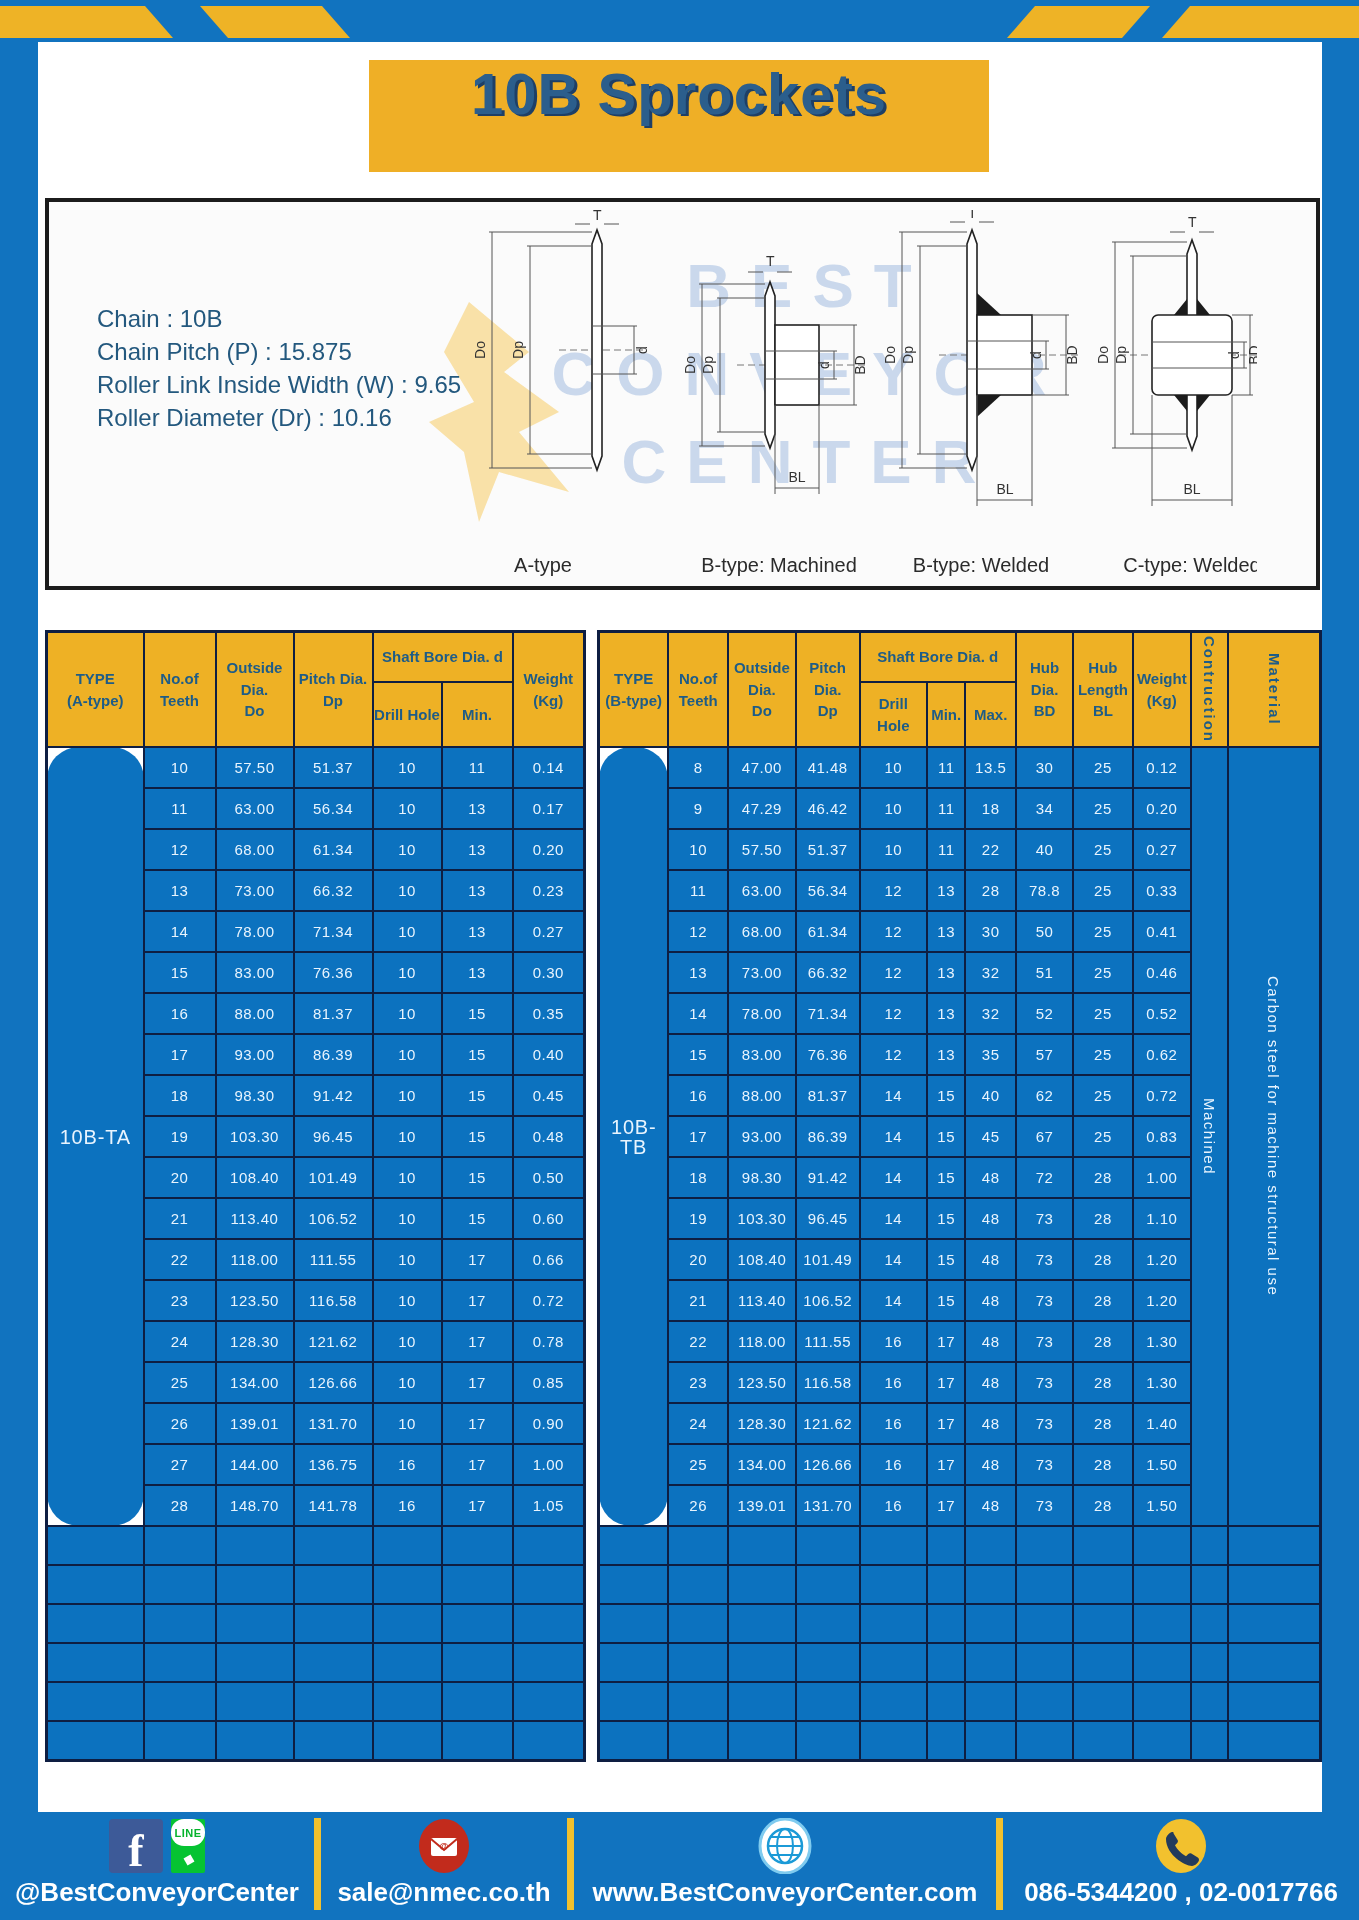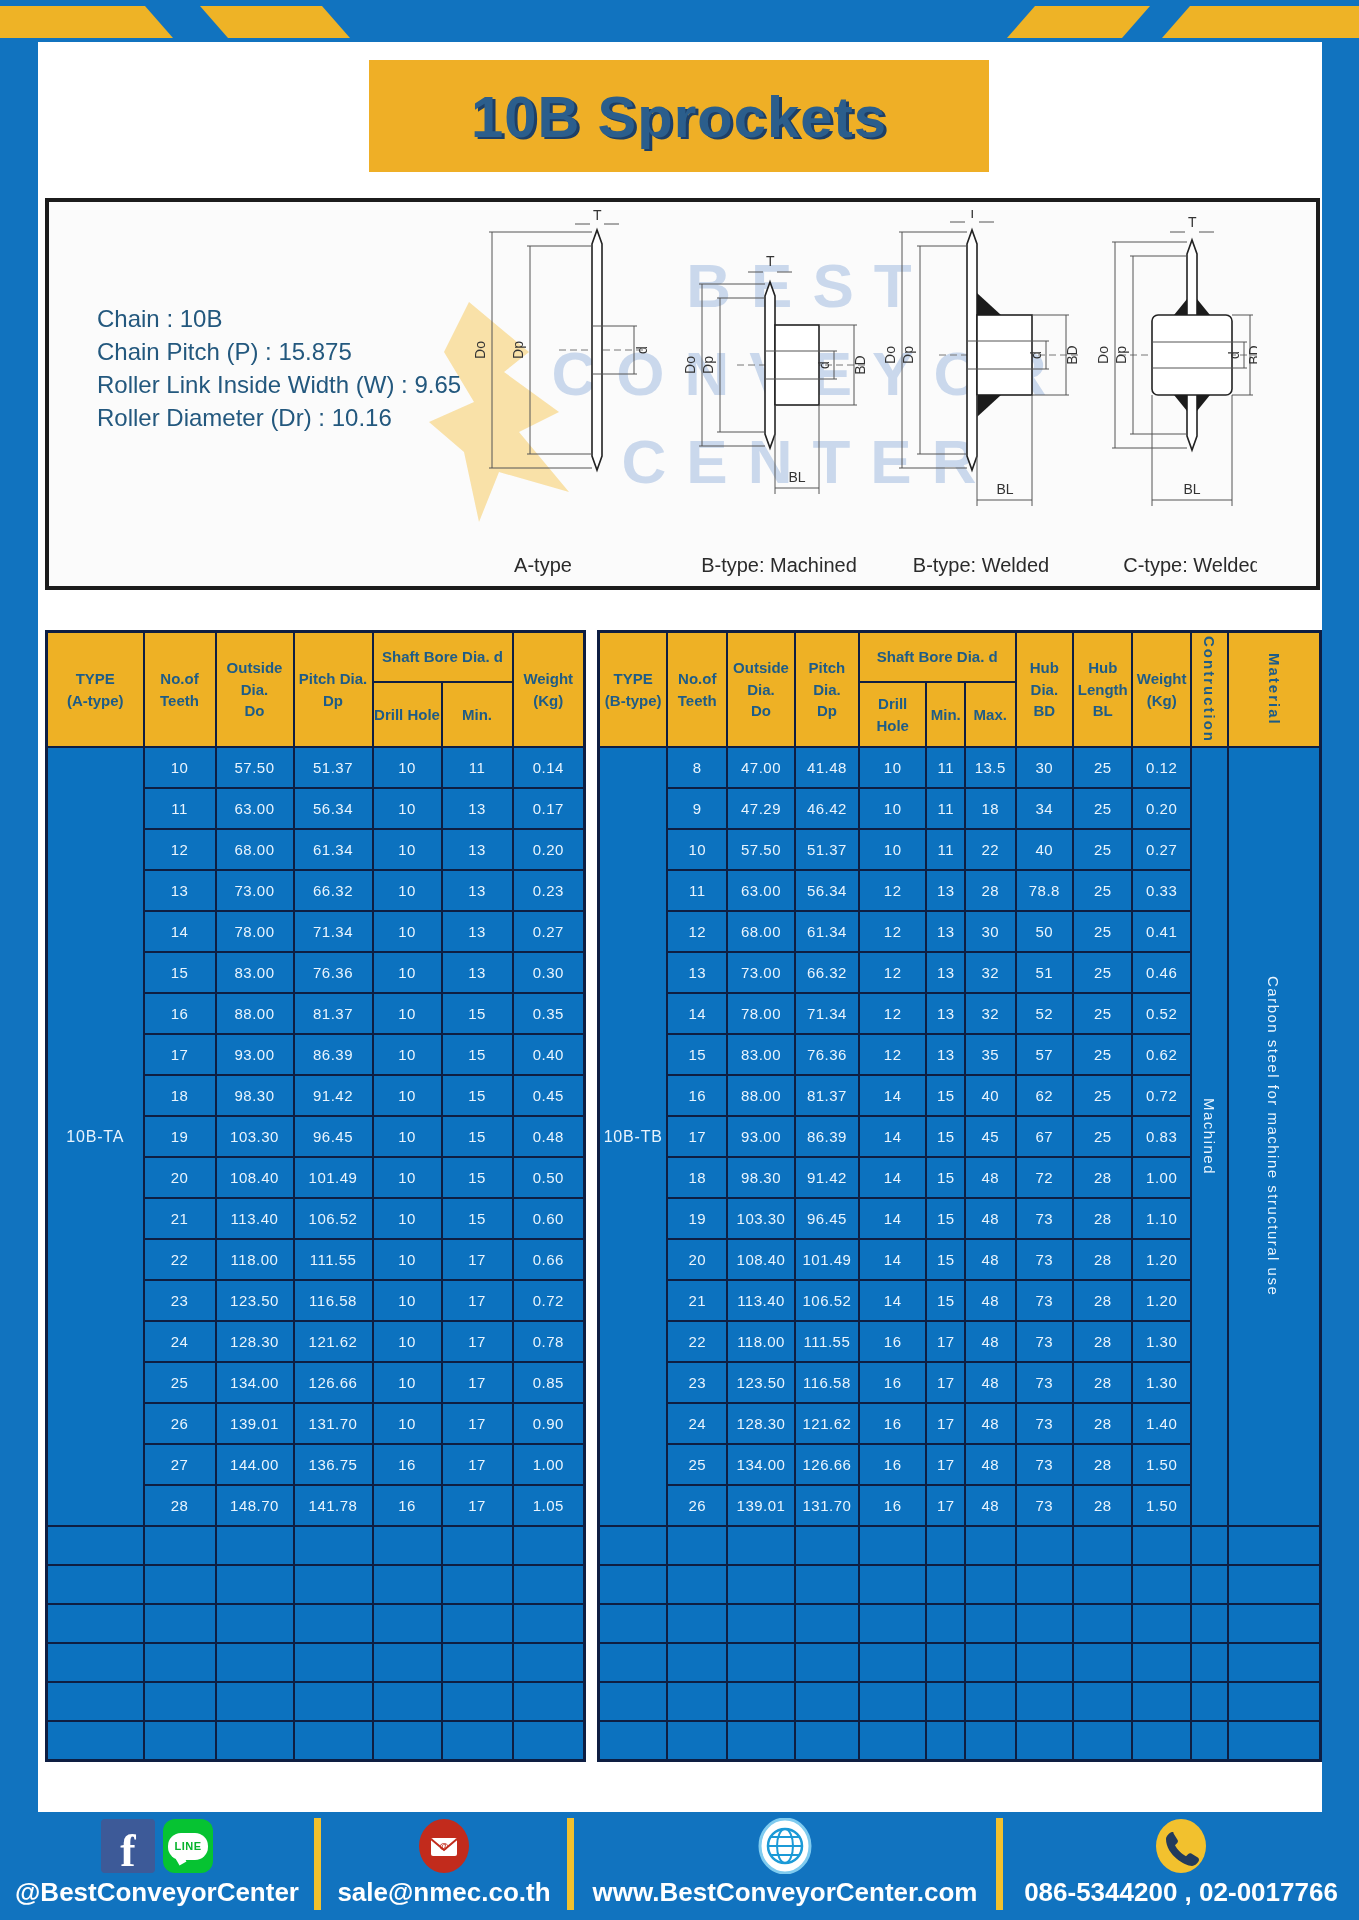--- a/index.html
+++ b/index.html
@@ -2,21 +2,21 @@
 <html><head>
 <meta charset="utf-8">
 <style>
   html,body{margin:0;padding:0;}
   .page{position:relative;width:1359px;height:1920px;background:#1173BF;overflow:hidden;
         font-family:"Liberation Sans",sans-serif;}
   .top-stripes{position:absolute;left:0;top:0;width:1359px;height:64px;}
   .content{position:absolute;left:38px;top:42px;width:1284px;height:1770px;background:#ffffff;}
 
   .title-box{position:absolute;left:331px;top:18px;width:620px;height:112px;background:#EFAF26;
-             display:flex;align-items:center;justify-content:center;}
+             display:flex;justify-content:center;}
   .title-box h1{margin:0;font-size:58px;font-weight:bold;color:#2B5E8C;text-shadow:3px 2px 0 #1E3F66;letter-spacing:1px;}
 
   .diagram-box{position:absolute;left:7px;top:156px;width:1275px;height:392px;background:#FBFBFB;
                border:4px solid #1c1c1c;box-sizing:border-box;}
   .watermark{position:absolute;left:480px;top:40px;width:560px;text-align:center;
              font-size:62px;font-weight:bold;color:rgba(130,165,215,0.40);
              letter-spacing:20px;line-height:88px;pointer-events:none;}
   .bird{position:absolute;left:360px;top:60px;pointer-events:none;}
   .specs{position:absolute;left:48px;top:100px;font-size:24px;font-weight:normal;color:#23587E;line-height:33px;white-space:nowrap;}
   .diagrams-svg{position:absolute;left:398px;top:8px;}
@@ -33,34 +33,34 @@
   .tbl-b{left:559px;top:588px;}
   .tbl,.tbl td,.tbl th{border:2px solid #0E1E42;}
   .tbl{border:3px solid #0E1E42;}
   .tbl th{background:#EEB125;color:#1E5C87;font-size:15px;font-weight:bold;
           text-align:center;vertical-align:middle;padding:0;white-space:pre-line;line-height:1.45;}
   .tbl thead tr.h1 th{height:48px;}
   .tbl thead tr.h2 th{height:63px;}
   .tbl td{background:#0C72BF;color:#E8F4FE;font-size:15px;text-align:center;vertical-align:middle;
           padding:0;height:39px;letter-spacing:0.5px;line-height:1;}
   .tbl tr.empty-row td{height:37px;}
-  .tbl td.type-cell{font-size:16px;letter-spacing:0.8px;}
+  .tbl td.type-cell{font-size:20px;letter-spacing:0.8px;border-radius:32px;}
   .vhead{writing-mode:vertical-rl;text-orientation:mixed;letter-spacing:2px;}
   .tbl td.vcell{writing-mode:vertical-rl;text-orientation:mixed;letter-spacing:1.5px;font-size:15px;}
 
   .footer{position:absolute;left:0;top:1812px;width:1359px;height:108px;display:flex;}
   .footer-sec{display:flex;flex-direction:column;align-items:center;justify-content:flex-start;padding-top:5px;box-sizing:border-box;}
   .footer-sec .icons{display:flex;gap:8px;height:58px;align-items:center;}
   .footer-label{font-size:26px;font-weight:bold;color:#ffffff;margin-top:2px;white-space:nowrap;}
   .divider{width:7px;background:#F2C12E;height:92px;margin-top:6px;flex:none;}
   .sec1{width:314px;}.sec2{width:246px;}.sec3{width:422px;}.sec4{width:356px;}
 
   .fb-icon{width:54px;height:54px;background:#3D5A98;border-radius:4px;display:flex;align-items:flex-end;justify-content:center;overflow:hidden;}
   .fb-icon span{color:#fff;font-size:46px;font-weight:bold;font-family:"Liberation Serif",serif;line-height:0.95;}
-  .line-icon{width:50px;height:54px;background:#06C332;border-radius:12px;position:relative;display:flex;align-items:center;justify-content:center;}
+  .line-icon{width:34px;height:54px;background:#06C332;border-radius:2px;position:relative;display:flex;align-items:flex-start;justify-content:center;}
   .line-bubble{width:40px;height:27px;background:#fff;border-radius:13px;display:flex;align-items:center;justify-content:center;
                font-size:11px;font-weight:bold;color:#06B32C;letter-spacing:0.5px;}
   .line-tail{position:absolute;left:14px;bottom:9px;width:8px;height:8px;background:#fff;transform:rotate(60deg);}
 </style>
 </head>
 <body>
 
 <div class="page">
 
   <svg class="top-stripes" viewBox="0 0 1359 64">

